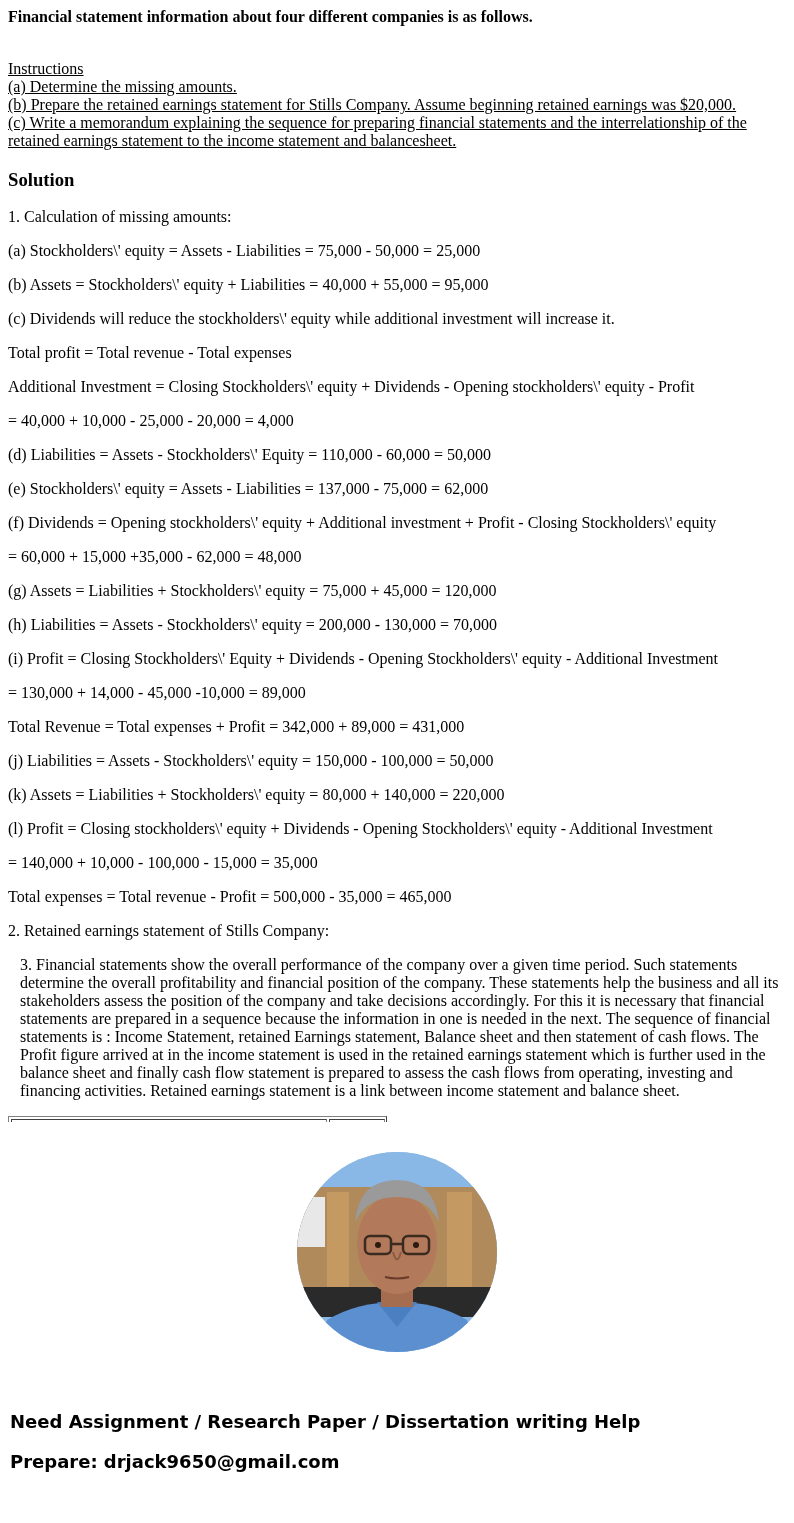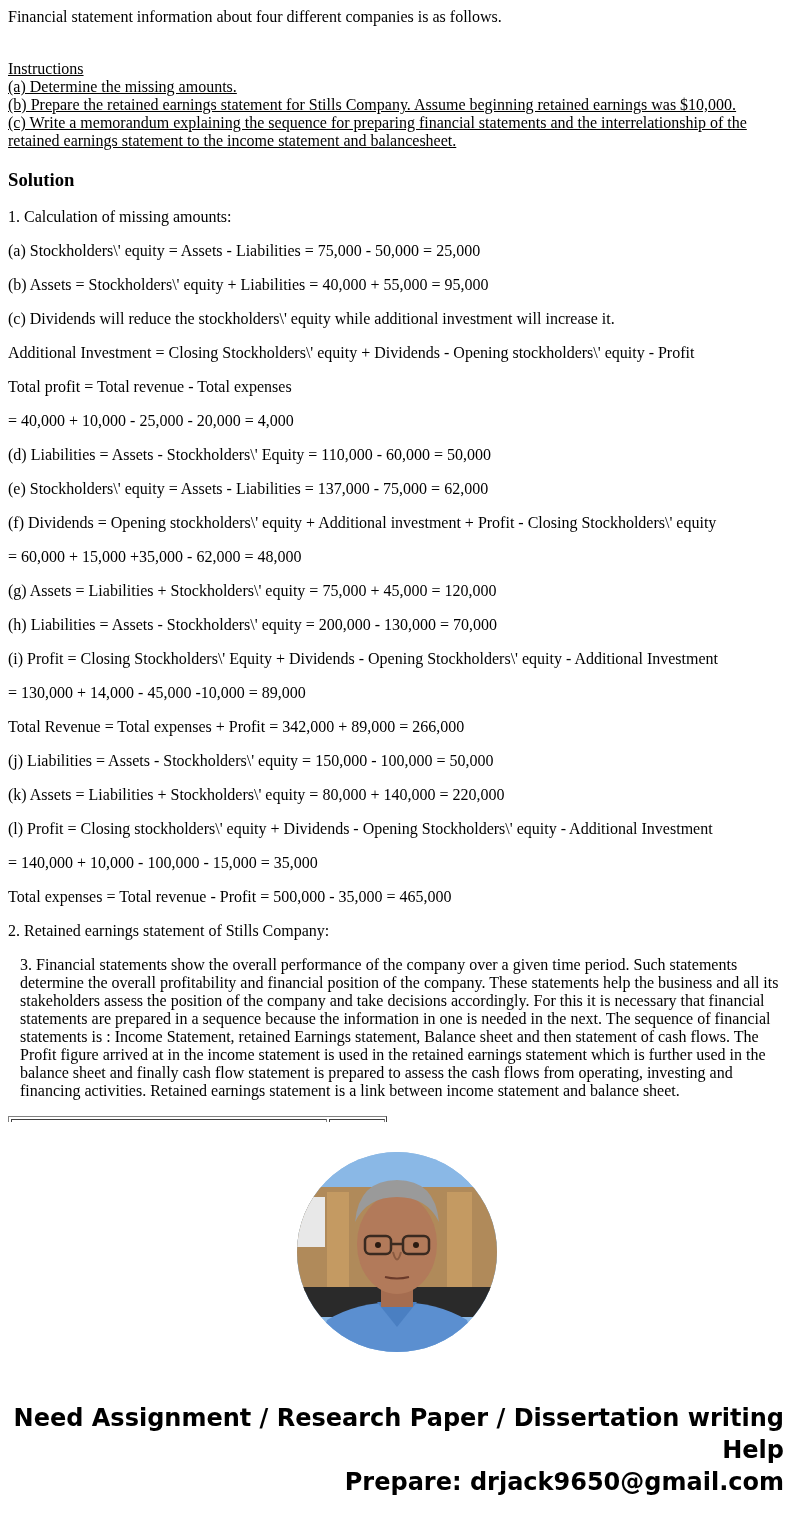--- a/index.html
+++ b/index.html
@@ -4,21 +4,21 @@
 <style>
   html, body { margin: 0; padding: 0; background: #ffffff; }
   body {
     width: 794px;
     font-family: "Liberation Serif", serif;
     font-size: 16px;
     color: #000000;
     line-height: 18px;
   }
   .content { padding: 0 8px; }
-  .intro { margin: 8px 0 8px 0; }
+  .intro { margin: 8px 0 8px 0; font-weight: bold; }
   .instructions { margin: 34px 0 0 0; text-decoration: underline; }
   h3.solution-title {
     font-size: 18.7px;
     font-weight: bold;
     margin: 19px 0 0 0;
     line-height: 22px;
   }
   .line { margin: 16px 0 0 0; line-height: 18px; white-space: nowrap; }
   .line.first { margin-top: 17px; }
   b { font-weight: normal; }
@@ -54,72 +54,72 @@
     width: 200px; height: 200px;
     border-radius: 50%;
     overflow: hidden;
     position: relative;
     background: #8db7e0;
   }
   .footer {
     margin-top: 50px;
     font-family: "DejaVu Sans", sans-serif;
     font-weight: bold;
-    font-size: 24px;
-    line-height: 32px;
-    text-align: right;
+    font-size: 18px;
+    line-height: 40px;
+    text-align: left;
     padding: 0 10px;
   }
 </style>
 </head>
 <body>
 
 <div class="content">
   <div class="intro">Financial statement information about four different companies is as follows.</div>
 
   <div class="instructions">
     <div>Instructions</div>
     <div>(a) Determine the missing amounts.</div>
-    <div>(b) Prepare the retained earnings statement for Stills Company. Assume beginning retained earnings was $10,000.</div>
+    <div>(b) Prepare the retained earnings statement for Stills Company. Assume beginning retained earnings was $20,000.</div>
     <div>(c) Write a memorandum explaining the sequence for preparing financial statements and the interrelationship of the retained earnings statement to the income statement and balancesheet.</div>
   </div>
 
   <h3 class="solution-title">Solution</h3>
 
   <div class="line first"><b>1. Calculation of missing amounts:</b></div>
 
   <div class="line"><b>(a) Stockholders\' equity = Assets - Liabilities =</b><span> 75,000 - 50,000 </span><b>= 25,000</b></div>
 
   <div class="line"><b>(b) Assets = Stockholders\' equity + Liabilities =</b><span> 40,000 + 55,000 </span><b>= 95,000</b></div>
 
   <div class="line"><b>(c) Dividends will reduce the stockholders\' equity while additional investment will increase it.</b></div>
 
+  <div class="line"><b>Total profit = Total revenue - Total expenses</b></div>
+
   <div class="line"><b>Additional Investment = Closing Stockholders\' equity + Dividends - Opening stockholders\' equity - Profit</b></div>
-
-  <div class="line"><b>Total profit = Total revenue - Total expenses</b></div>
 
   <div class="line"><b>=</b><span> 40,000 + 10,000 - 25,000 - 20,000 </span><b>= 4,000</b></div>
 
   <div class="line"><b>(d) Liabilities = Assets - Stockholders\' Equity =</b><span> 110,000 - 60,000 = </span><b>50,000</b></div>
 
   <div class="line"><b>(e) Stockholders\' equity = Assets - Liabilities =</b><span> 137,000 - 75,000 </span><b>= 62,000</b></div>
 
   <div class="line"><b>(f) Dividends = Opening stockholders\' equity + Additional investment + Profit - Closing Stockholders\' equity</b></div>
 
   <div class="line"><span>= 60,000 + 15,000 +35,000 - 62,000 </span><b>= 48,000</b></div>
 
   <div class="line"><b>(g) Assets = Liabilities + Stockholders\' equity =</b><span> 75,000 + 45,000 = </span><b>120,000</b></div>
 
   <div class="line"><b>(h) Liabilities = Assets - Stockholders\' equity =</b><span> 200,000 - 130,000 </span><b>= 70,000</b></div>
 
   <div class="line"><b>(i) Profit = Closing Stockholders\' Equity + Dividends - Opening Stockholders\' equity - Additional Investment</b></div>
 
   <div class="line"><b>=</b><span> 130,000 + 14,000 - 45,000 -10,000 </span><b>= 89,000</b></div>
 
-  <div class="line"><b>Total Revenue = Total expenses + Profit =</b><span> 342,000 + 89,000 </span><b>= 266,000</b></div>
+  <div class="line"><b>Total Revenue = Total expenses + Profit =</b><span> 342,000 + 89,000 </span><b>= 431,000</b></div>
 
   <div class="line"><b>(j) Liabilities = Assets - Stockholders\' equity =</b><span> 150,000 - 100,000 </span><b>= 50,000</b></div>
 
   <div class="line"><b>(k) Assets = Liabilities + Stockholders\' equity =</b><span> 80,000 + 140,000 </span><b>= 220,000</b></div>
 
   <div class="line"><b>(l) Profit = Closing stockholders\' equity + Dividends - Opening Stockholders\' equity - Additional Investment</b></div>
 
   <div class="line"><b>=</b><span> 140,000 + 10,000 - 100,000 - 15,000 </span><b>= 35,000</b></div>
 
   <div class="line"><b>Total expenses = Total revenue - Profit =</b><span> 500,000 - 35,000 </span><b>= 465,000</b></div>

